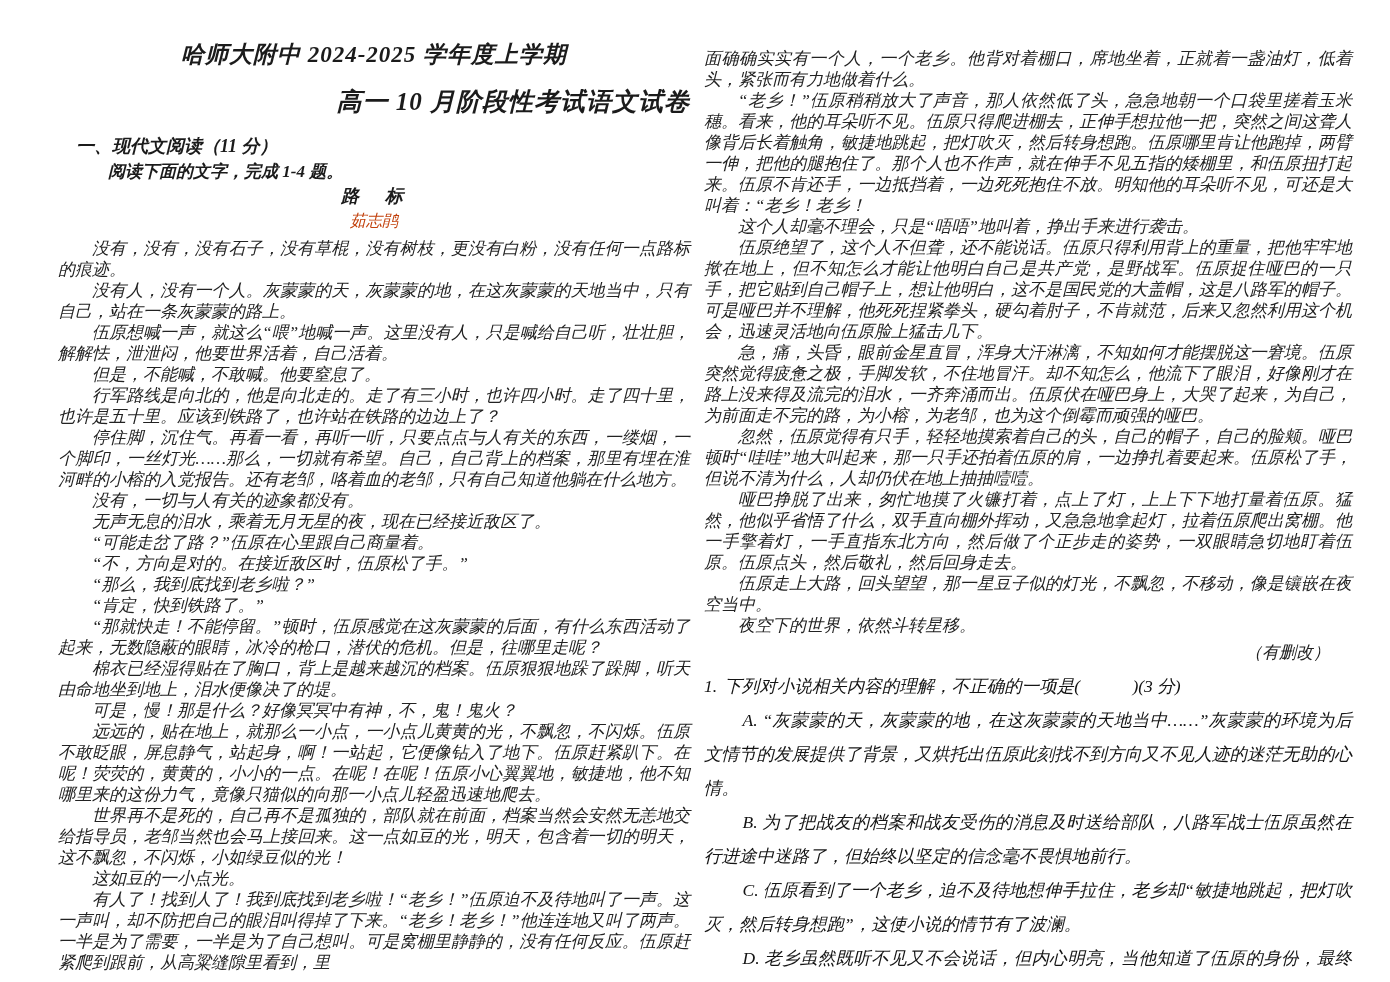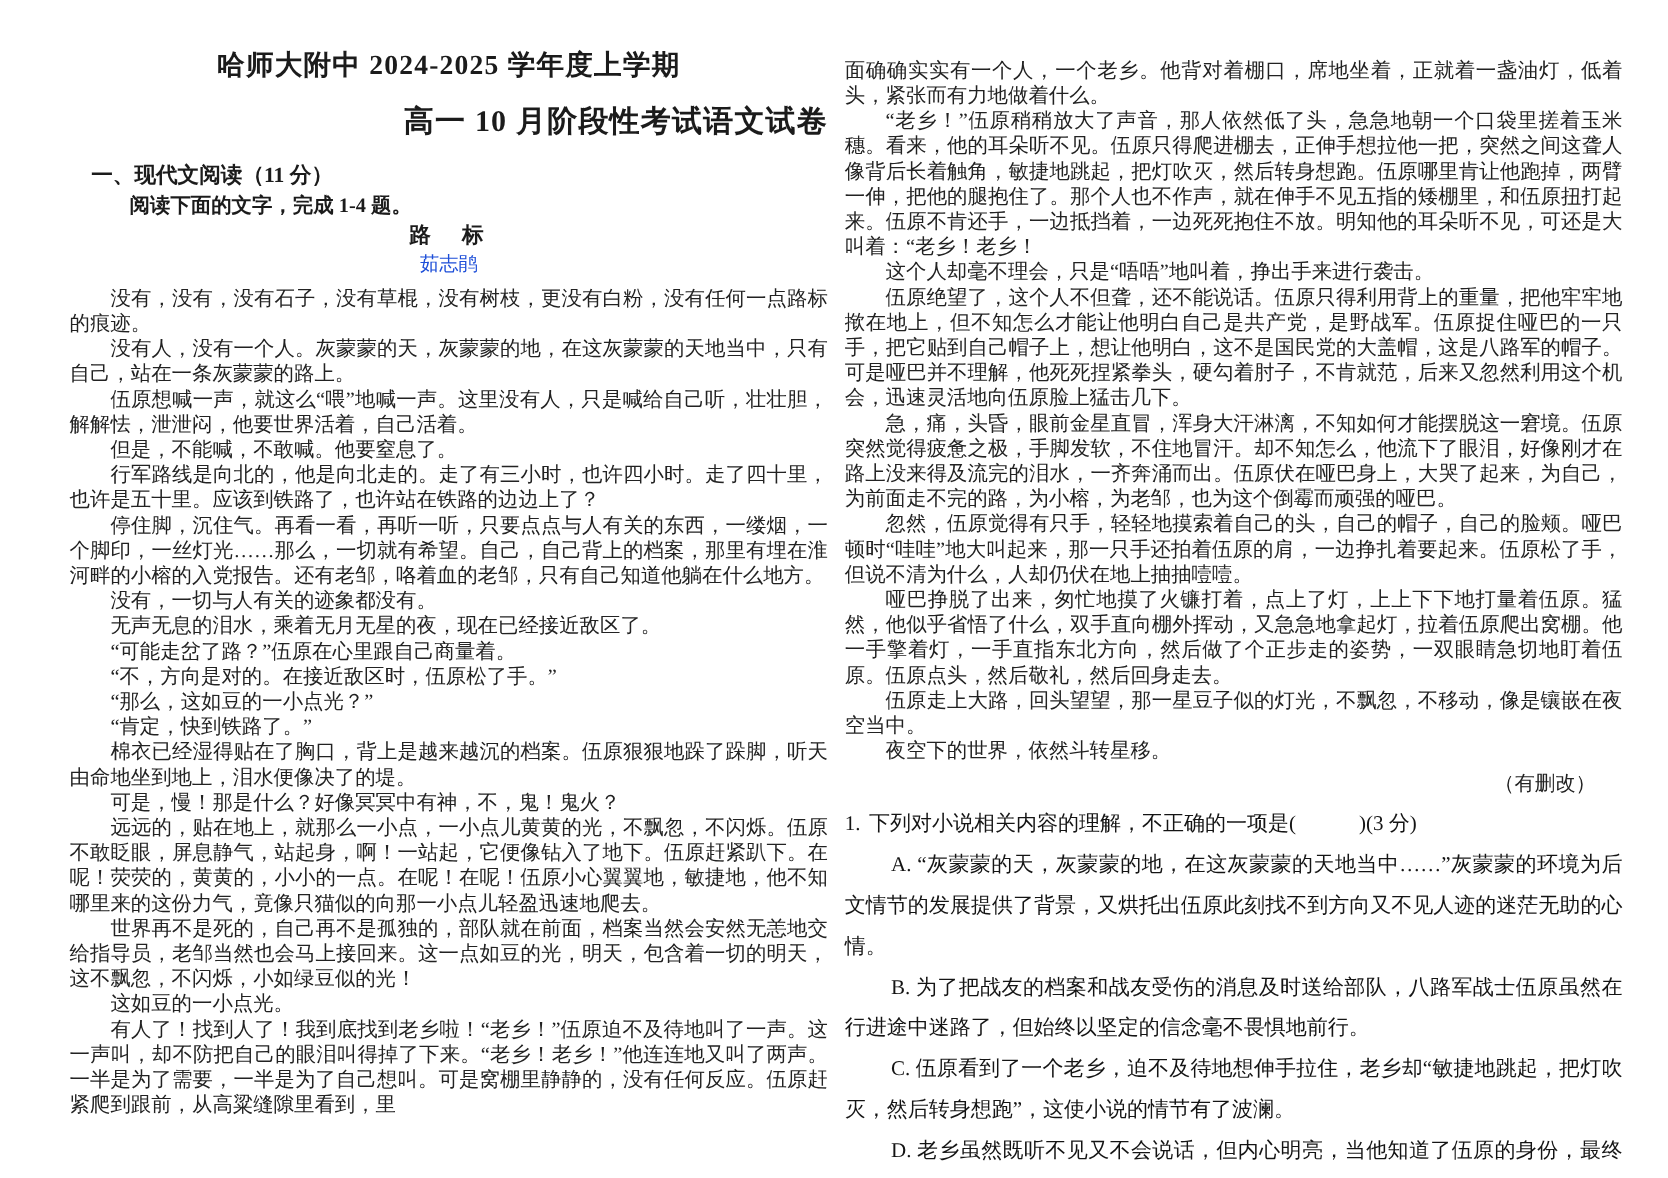--- a/index.html
+++ b/index.html
@@ -15,20 +15,21 @@
     font-family: "Liberation Serif", "DejaVu Serif", serif;
   }
   .page {
     box-sizing: border-box;
     width: 1304px;
     height: 982px;
     padding: 40px 40px 10px 58px;
     display: flex;
     gap: 14px;
     background: #ffffff;
+    font-style: italic;
   }
   .col { box-sizing: border-box; }
   .col-left  { width: 632px; flex: 0 0 632px; }
   .col-right { width: 648px; flex: 0 0 648px; padding-top: 2px; }
 
   .title1 {
     text-align: center;
     font-weight: bold;
     font-size: 23px;
     line-height: 30px;
@@ -62,21 +63,21 @@
     font-size: 18px;
     line-height: 23px;
     margin-top: 2px;
     letter-spacing: 4px;
   }
   .passage-author {
     text-align: center;
     font-size: 16px;
     line-height: 22px;
     margin-top: 2px;
-    color: #1d4ed8;
+    color: #c2410c;
   }
   .passage-body { margin-top: 6px; }
   .passage-body p {
     margin: 0;
     font-size: 17px;
     line-height: 21px;
     text-align: justify;
     text-indent: 2em;
     color: #222222;
   }
@@ -128,22 +129,23 @@
     <p>没有，没有，没有石子，没有草棍，没有树枝，更没有白粉，没有任何一点路标的痕迹。</p>
         <p>没有人，没有一个人。灰蒙蒙的天，灰蒙蒙的地，在这灰蒙蒙的天地当中，只有自己，站在一条灰蒙蒙的路上。</p>
         <p>伍原想喊一声，就这么“喂”地喊一声。这里没有人，只是喊给自己听，壮壮胆，解解怯，泄泄闷，他要世界活着，自己活着。</p>
         <p>但是，不能喊，不敢喊。他要窒息了。</p>
         <p>行军路线是向北的，他是向北走的。走了有三小时，也许四小时。走了四十里，也许是五十里。应该到铁路了，也许站在铁路的边边上了？</p>
         <p>停住脚，沉住气。再看一看，再听一听，只要点点与人有关的东西，一缕烟，一个脚印，一丝灯光……那么，一切就有希望。自己，自己背上的档案，那里有埋在淮河畔的小榕的入党报告。还有老邹，咯着血的老邹，只有自己知道他躺在什么地方。</p>
         <p>没有，一切与人有关的迹象都没有。</p>
         <p>无声无息的泪水，乘着无月无星的夜，现在已经接近敌区了。</p>
         <p>“可能走岔了路？”伍原在心里跟自己商量着。</p>
         <p>“不，方向是对的。在接近敌区时，伍原松了手。”</p>
-        <p>“那么，这如豆的一小点光？”</p>
+        <p>“那么，我到底找到老乡啦？”</p>
         <p>“肯定，快到铁路了。”</p>
+        <p>“那就快走！不能停留。”顿时，伍原感觉在这灰蒙蒙的后面，有什么东西活动了起来，无数隐蔽的眼睛，冰冷的枪口，潜伏的危机。但是，往哪里走呢？</p>
         <p>棉衣已经湿得贴在了胸口，背上是越来越沉的档案。伍原狠狠地跺了跺脚，听天由命地坐到地上，泪水便像决了的堤。</p>
         <p>可是，慢！那是什么？好像冥冥中有神，不，鬼！鬼火？</p>
         <p>远远的，贴在地上，就那么一小点，一小点儿黄黄的光，不飘忽，不闪烁。伍原不敢眨眼，屏息静气，站起身，啊！一站起，它便像钻入了地下。伍原赶紧趴下。在呢！荧荧的，黄黄的，小小的一点。在呢！在呢！伍原小心翼翼地，敏捷地，他不知哪里来的这份力气，竟像只猫似的向那一小点儿轻盈迅速地爬去。</p>
         <p>世界再不是死的，自己再不是孤独的，部队就在前面，档案当然会安然无恙地交给指导员，老邹当然也会马上接回来。这一点如豆的光，明天，包含着一切的明天，这不飘忽，不闪烁，小如绿豆似的光！</p>
         <p>这如豆的一小点光。</p>
         <p>有人了！找到人了！我到底找到老乡啦！“老乡！”伍原迫不及待地叫了一声。这一声叫，却不防把自己的眼泪叫得掉了下来。“老乡！老乡！”他连连地又叫了两声。一半是为了需要，一半是为了自己想叫。可是窝棚里静静的，没有任何反应。伍原赶紧爬到跟前，从高粱缝隙里看到，里</p>
       </div>
   </div>
 
   <div class="col col-right">

